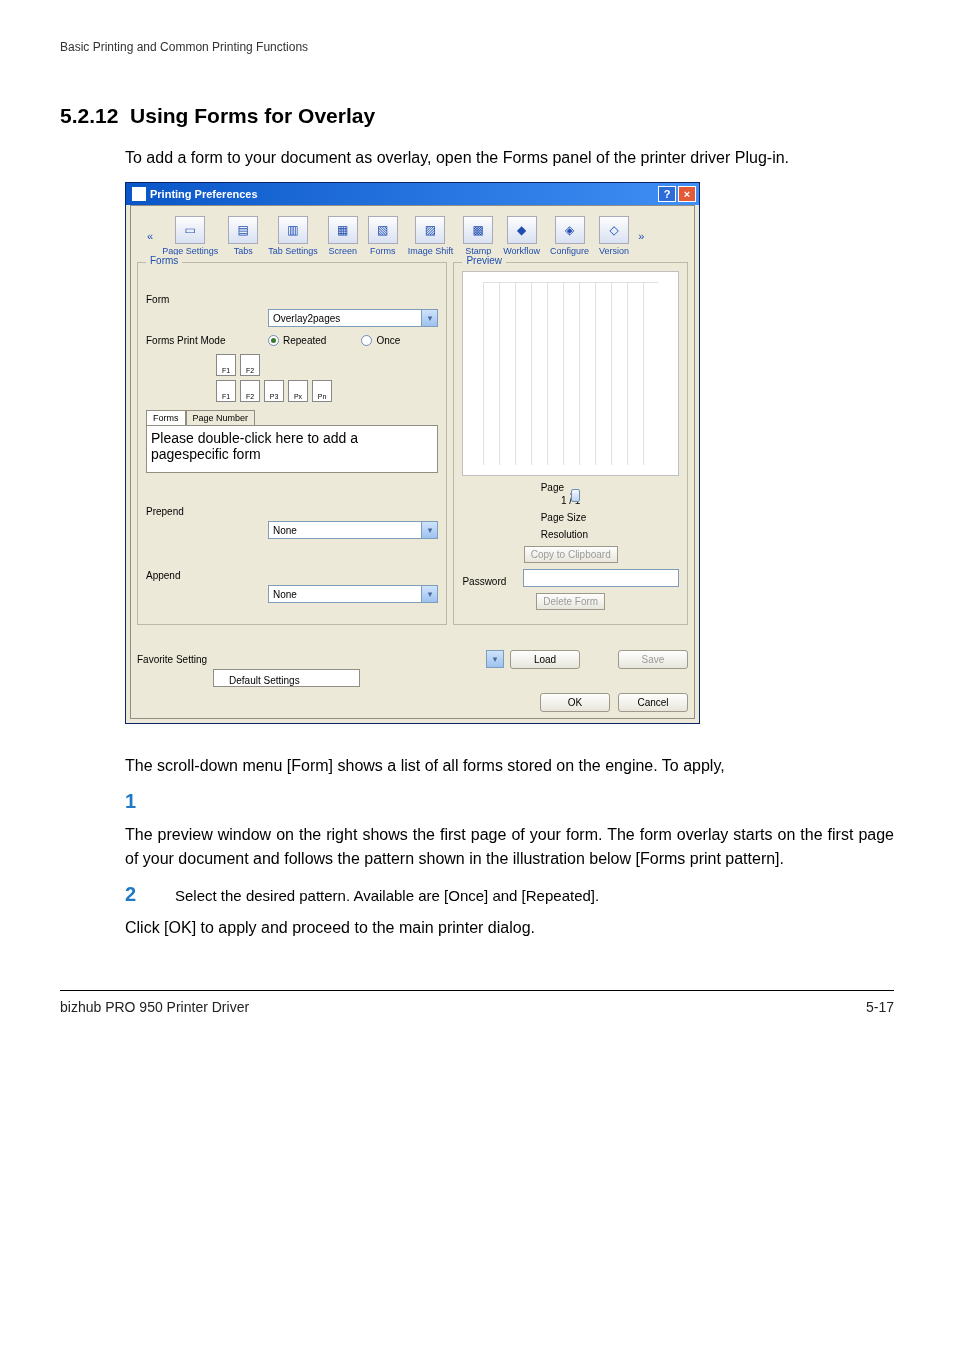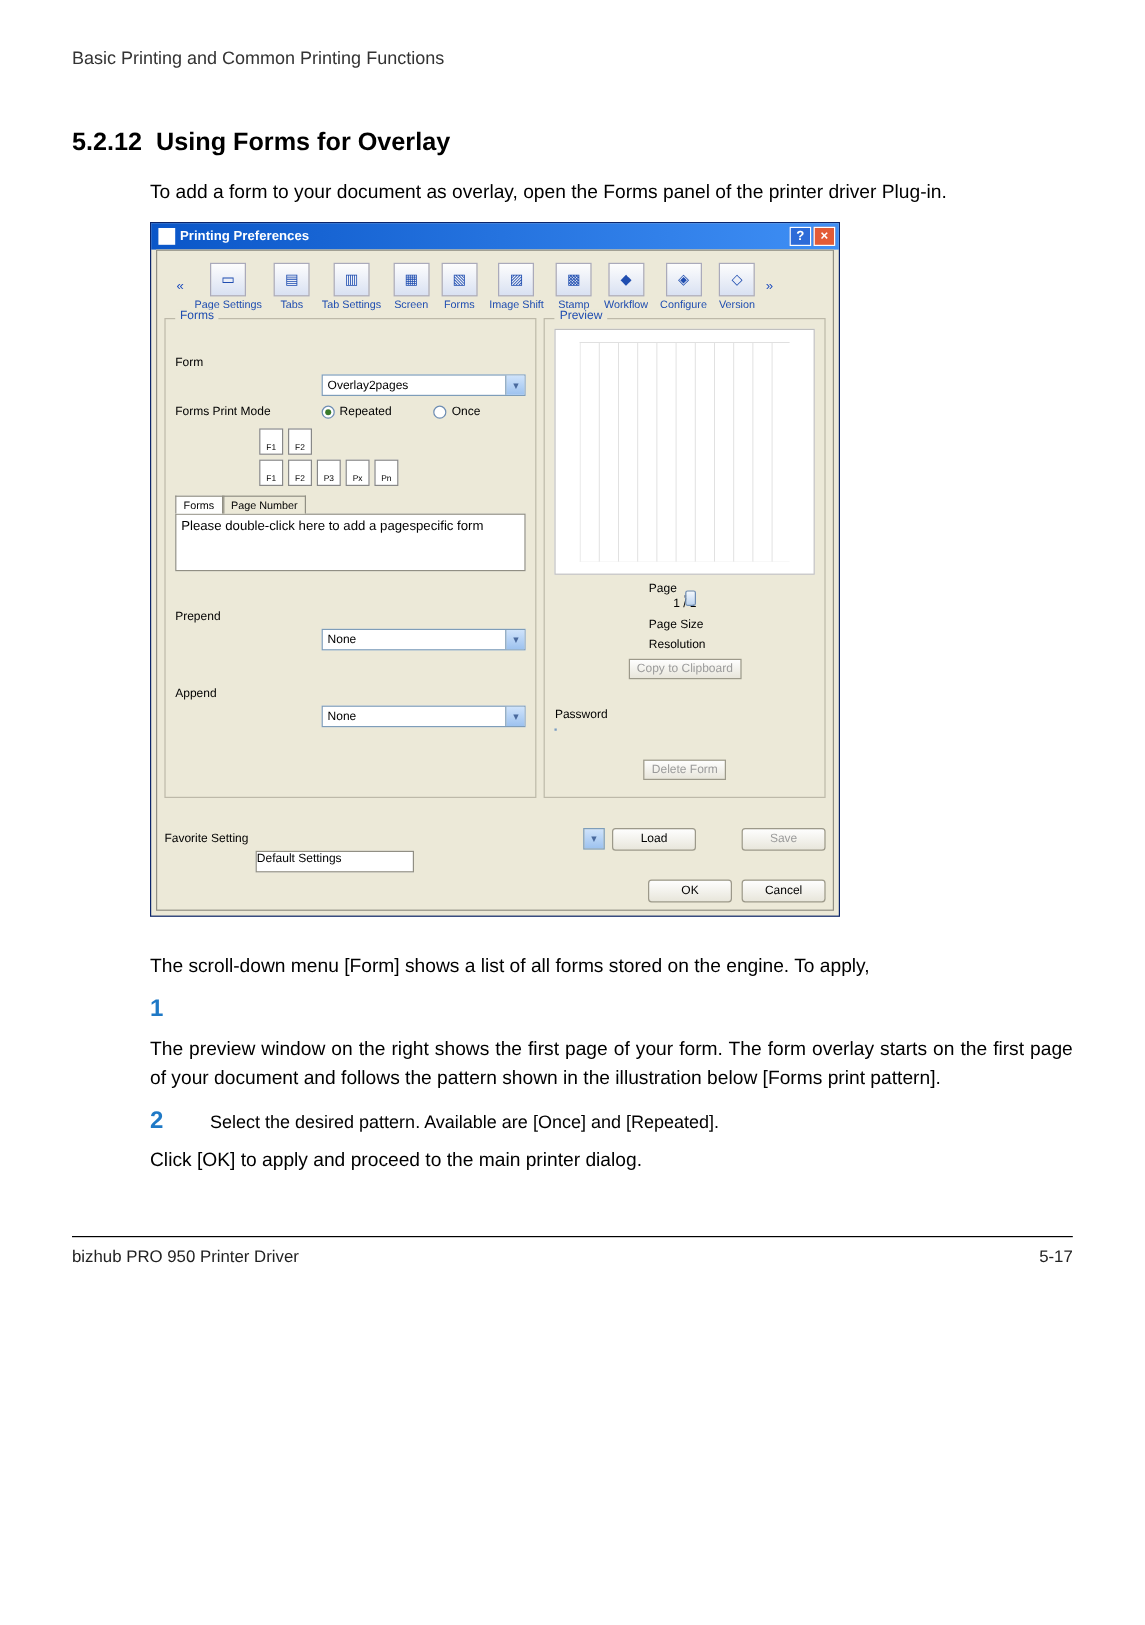--- a/index.html
+++ b/index.html
@@ -4,21 +4,21 @@
 <style>
   * { box-sizing: border-box; margin: 0; padding: 0; }
   body {
     font-family: Arial, Helvetica, sans-serif;
     background: #fff;
     width: 954px;
     padding: 40px 60px 30px 60px;
     color: #000;
   }
   .header-text {
-    font-size: 15px;
+    font-size: 12px;
     color: #333;
     margin-bottom: 50px;
   }
   .section-heading {
     font-size: 21px;
     font-weight: bold;
     color: #000;
     margin-bottom: 18px;
   }
   .intro-text, .body-p {
@@ -155,39 +155,39 @@
   .pattern-row { display: flex; gap: 4px; }
   .pp { width: 20px; height: 22px; border: 1px solid #888; background: #fff; font-size: 7px; display:flex; align-items:flex-end; justify-content:center; padding-bottom:1px; }
   .inner-tabs { display: flex; margin-top: 4px; }
   .inner-tab { padding: 2px 6px; border: 1px solid #918f84; border-bottom: none; font-size: 9px; background: #ece9d8; cursor:pointer; }
   .inner-tab.active { background: #fefefd; }
   .listbox {
     border: 1px solid #918f84;
     background: #fff;
     height: 48px;
     padding: 4px;
-    font-size: 11px;
+    font-size: 14px;
   }
   .preview-area {
     background: #fff; border: 1px solid #c0c0c0;
     height: 205px; margin-bottom: 6px;
     position: relative;
   }
   .preview-grid {
     position: absolute; left: 20px; top: 10px; right: 20px; bottom: 10px;
     background-image: linear-gradient(#e0e0e0 1px, transparent 1px), linear-gradient(90deg, #e0e0e0 1px, transparent 1px);
     background-size: 16px 100%, 16px 100%;
   }
   .rlabel-row { display: flex; align-items:center; font-size:10px; margin-bottom: 6px; flex-direction: column; }
   .rlabel { width: 60px; }
   .slider-track { flex:1; height:3px; background:#c8c8c8; position:relative; border:1px solid #999; margin: 0 6px; }
   .slider-thumb { position:absolute; left:0; top:-5px; width:9px; height:13px; background:linear-gradient(#f4f8fd,#bcd3ef); border:1px solid #6c8cb5; border-radius:2px; }
   .btn { flex:1; background: linear-gradient(#fefefe,#e8e6db); border:1px solid #9c998a; padding: 2px 6px; font-size: 10px; text-align:center; cursor:pointer; }
   .btn.disabled { color:#9b9b9b; }
-  .pw-row { display:flex; align-items:flex-start; gap:6px; margin: 24px 0; flex-direction: column; }
+  .pw-row { display:flex; align-items:flex-end; gap:6px; margin: 6px 0; }
   .pw-label { width:55px; font-size:10px; }
   .pw-input { flex:1; height:18px; border:1px solid #7e9db9; background:#fff; }
   .fav-row { display:flex; align-items:center; gap:6px; margin-top:6px; }
   .fav-label { font-size:10px; }
   .fav-select { flex:1; max-width: 340px; }
   .fav-dropdown { width:18px; height:18px; background: linear-gradient(#cfe3fb,#9dc2ef); border:1px solid #7e9db9; display:flex; align-items:center; justify-content:center; color:#4a6a9e; font-size:9px; cursor:pointer; }
   .footer-btns { display:flex; justify-content:flex-end; gap:8px; margin-top:6px; }
   .winbutton { width:70px; padding:3px 0; background: linear-gradient(#fefefe,#e8e6db); border:1px solid #9c998a; font-size:10px; text-align:center; border-radius:3px; cursor:pointer; }
   .winbutton.disabled { color:#9b9b9b;margin-left:32px; }
   .step-line { display:flex; margin-left:65px; margin-bottom: 10px; align-items:baseline; }
@@ -358,21 +358,21 @@
             <div class="pw-input"></div>
           </div>
           <div class="rlabel-row">
               <div class="btn disabled">Delete Form</div>
             </div>
         </div>
       </div>
 
       <div class="fav-row">
         <span class="fav-label">Favorite Setting</span>
-        <div class="select fav-select" style="border:1px solid #918f84; background:#fff; height:18px; position:relative; padding:0 0; display:flex; align-items:flex-start;">
+        <div class="select fav-select" style="border:1px solid #918f84; background:#fff; height:18px; position:relative; padding:0 15px; display:flex; align-items:flex-end;">
           <span>Default Settings</span>
         </div>
         <span style="flex:1"></span>
         <div class="fav-dropdown">▾</div>
         <div class="winbutton">Load</div>
         <div class="winbutton disabled">Save</div>
       </div>
 
       <div class="footer-btns">
         <div class="winbutton">OK</div>

